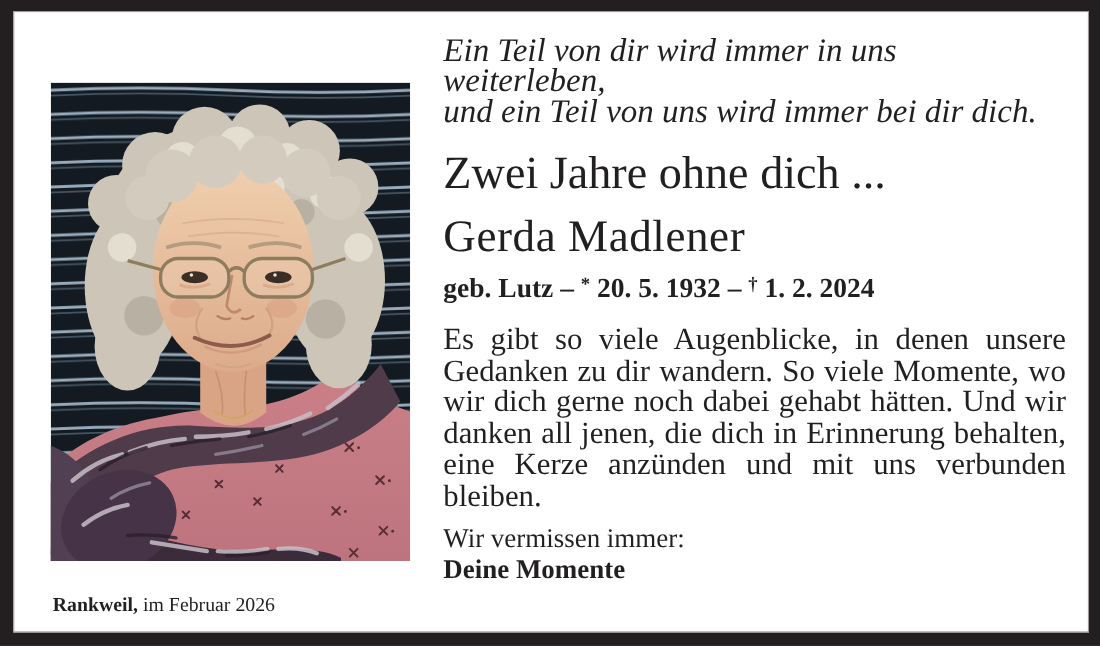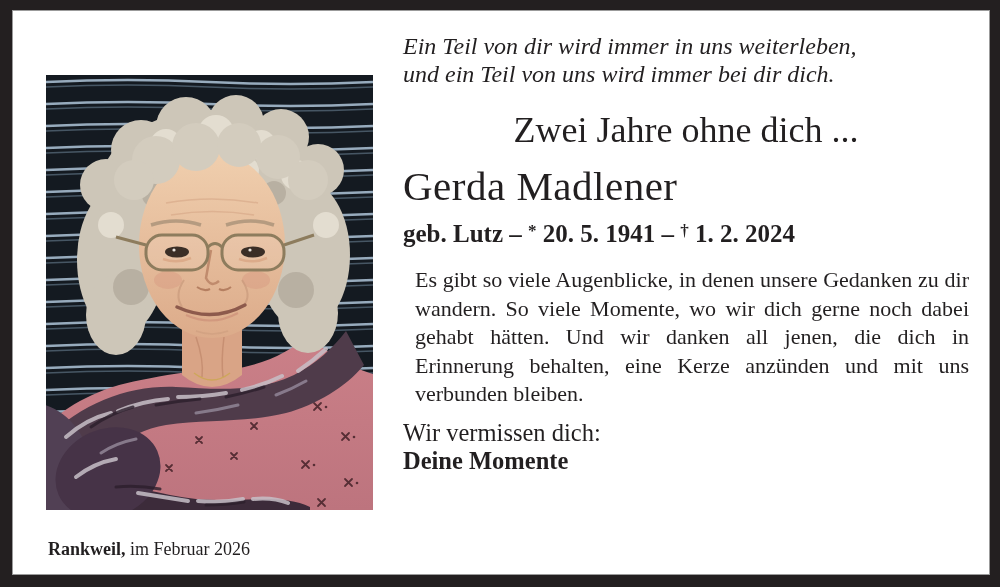--- a/index.html
+++ b/index.html
@@ -3,26 +3,26 @@
 <meta charset="utf-8">
 <style>
   html,body{margin:0;padding:0;background:#3a3637;}
   .stage{position:relative;width:1000px;height:587px;margin:0 auto;background:#231f20;
          font-family:"Liberation Serif","DejaVu Serif",serif;color:#221f20;overflow:hidden;}
   .card{position:absolute;left:12px;top:10px;width:978px;height:565px;background:#ffffff;
         border:1.5px solid #9b9b9b;box-sizing:border-box;}
   .photo{position:absolute;left:33px;top:64px;width:327px;height:435px;overflow:hidden;}
   .photo svg{display:block;}
   .col{position:absolute;left:390px;top:21px;width:566px;}
-  .quote{font-style:italic;font-size:24px;line-height:28px;margin:0;}
-  .lead{font-size:36px;line-height:34px;margin:25px 0 0 0;text-align:center;}
+  .quote{font-style:italic;font-size:30px;line-height:28px;margin:0;}
+  .lead{font-size:42px;line-height:34px;margin:25px 0 0 0;}
   .name{font-size:41px;line-height:53px;font-weight:normal;margin:13px 0 0 0;letter-spacing:.5px;}
   .dates{font-size:25px;line-height:28px;font-weight:bold;margin:4px 0 0 0;}
   .dates .lifesym{font-size:17px;vertical-align:6px;font-weight:bold;}
-  .body{font-size:22px;line-height:28.5px;margin:18px 0 0 12px;text-align:justify;}
+  .body{font-size:28px;line-height:28.5px;margin:18px 0 0 0;text-align:justify;}
   .body.p2{margin-top:6px;}
   .closing{font-size:24.5px;line-height:28px;margin:10px 0 0 0;}
   .signature{font-weight:bold;}
   .dateline{position:absolute;left:35px;top:523px;font-size:18px;line-height:30px;}
   .dateline .loc{font-weight:bold;}
 </style>
 </head>
 <body>
 
 <div class="stage">
@@ -178,22 +178,22 @@
 
     <div class="dateline"><span class="loc">Rankweil,</span><span> im Februar 2026</span></div>
 
     <div class="col">
       <p class="quote"><span>Ein Teil von dir wird immer in uns weiterleben,</span><br><span>und ein Teil von uns wird immer bei dir dich.</span></p>
 
       <p class="lead">Zwei Jahre ohne dich ...</p>
 
       <h1 class="name">Gerda Madlener</h1>
 
-      <p class="dates"><span>geb. Lutz – </span><span class="lifesym">*</span><span> 20. 5. 1941 – </span><span class="lifesym">†</span><span> 1. 2. 2024</span></p>
+      <p class="dates"><span>geb. Lutz – </span><span class="lifesym">*</span><span> 20. 5. 1932 – </span><span class="lifesym">†</span><span> 1. 2. 2024</span></p>
 
       <p class="body">Es gibt so viele Augenblicke, in denen unsere Gedanken zu dir wandern. So viele Momente, wo wir dich gerne noch dabei gehabt hätten. Und wir danken all jenen, die dich in Erinnerung behalten, eine Kerze anzünden und mit uns verbunden bleiben.</p>
 
 
-      <p class="closing"><span>Wir vermissen dich:</span><br><span class="signature">Deine Momente</span></p>
+      <p class="closing"><span>Wir vermissen immer:</span><br><span class="signature">Deine Momente</span></p>
     </div>
 
   </div>
 </div>
 
 </body></html>

